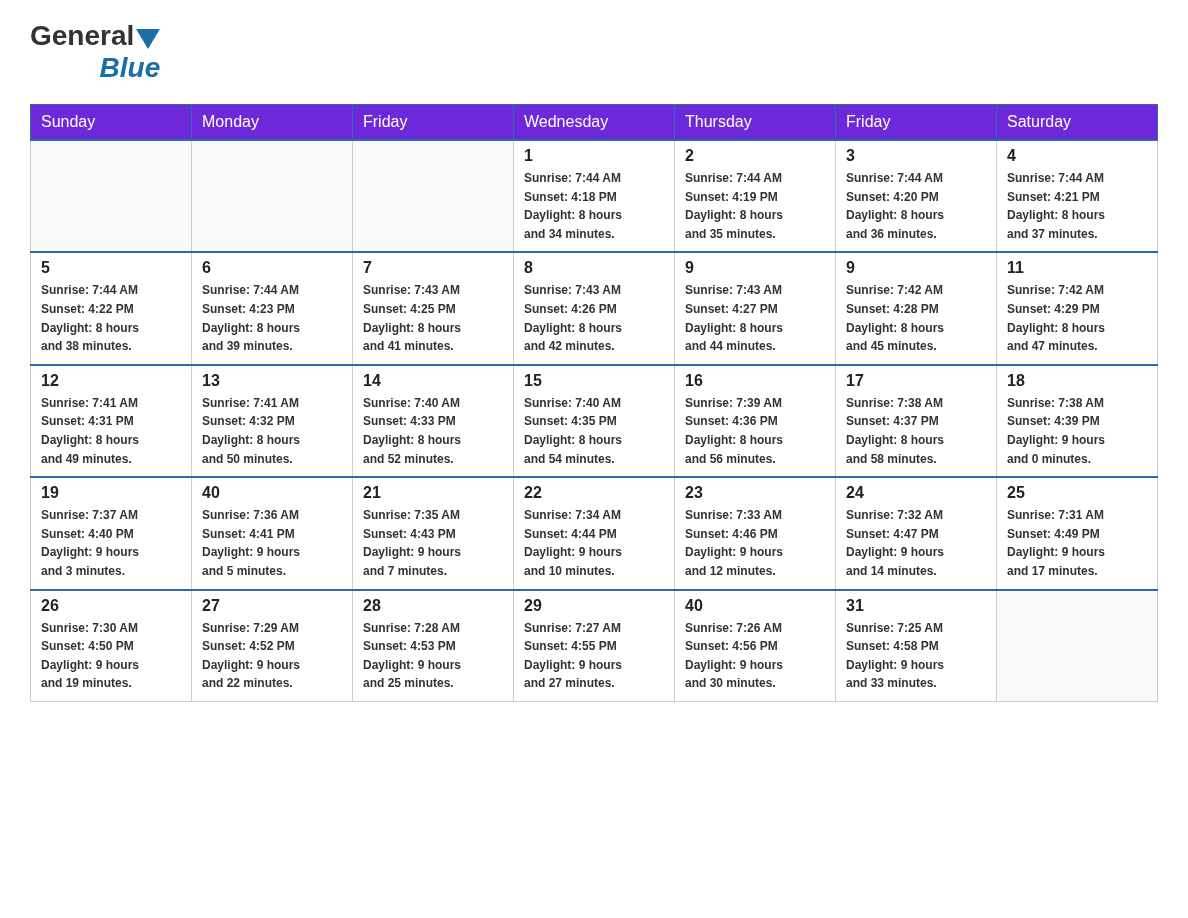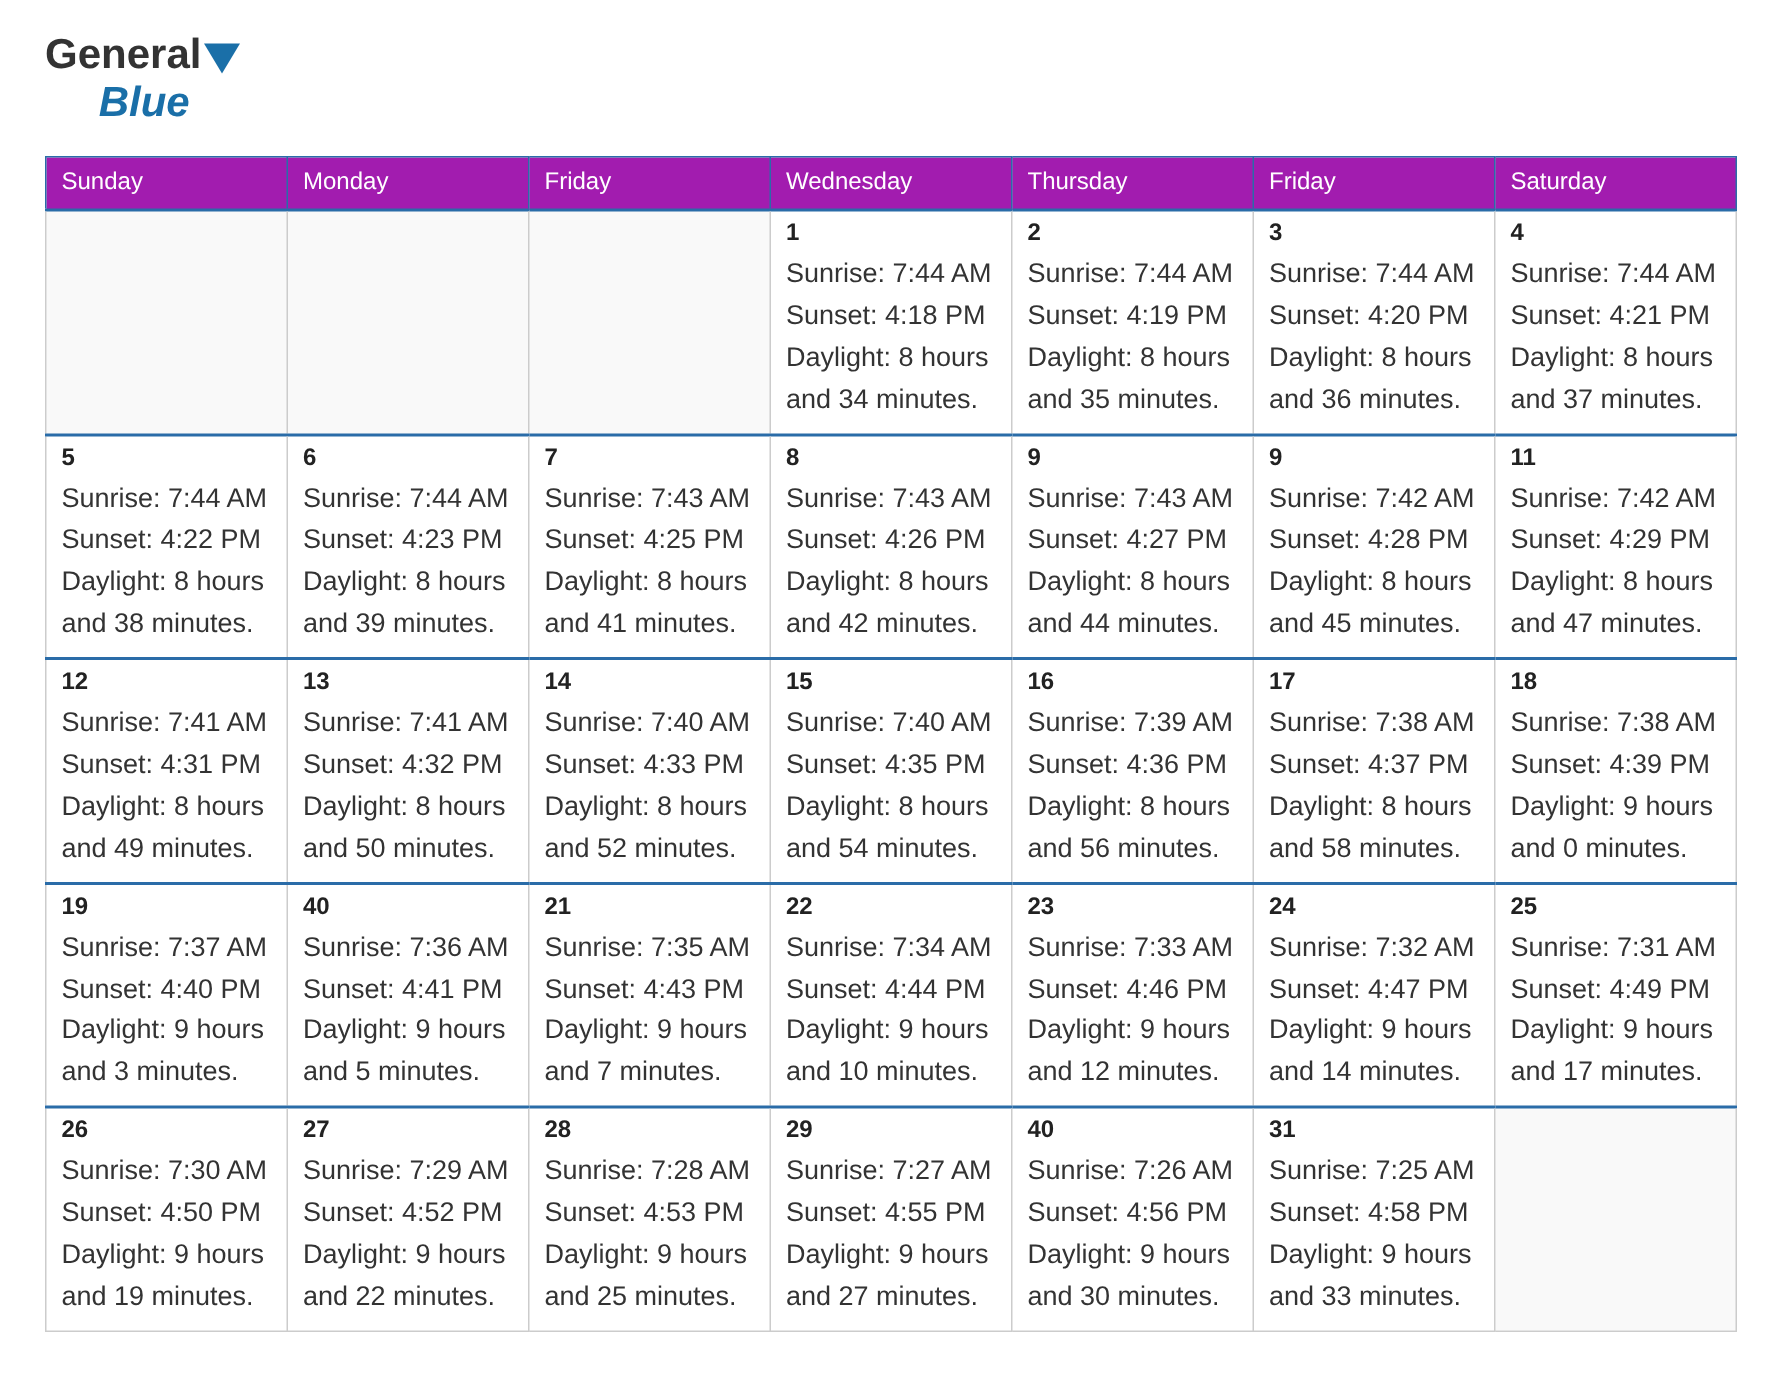--- a/index.html
+++ b/index.html
@@ -12,21 +12,21 @@
     }
     .header {
       display: flex;
       justify-content: space-between;
       align-items: flex-start;
       margin-bottom: 20px;
     }
     .logo {
       display: flex;
       flex-direction: column;
-      align-items: center;
+      align-items: flex-end;
     }
     .logo-text {
       display: flex;
       align-items: center;
     }
     .logo-general {
       font-size: 28px;
       font-weight: bold;
       color: #333;
     }
@@ -58,21 +58,21 @@
     .location {
       font-size: 22px;
       color: #444;
       margin-top: 4px;
     }
     .calendar {
       width: 100%;
       border-collapse: collapse;
     }
     .calendar th {
-      background: #a21caf;
+      background: #6d28d9;
       color: #fff;
       font-size: 16px;
       font-weight: normal;
       padding: 8px 10px;
       text-align: left;
       border: 1px solid #2a6ca8;
     }
     .calendar td {
       width: 14.28%;
       vertical-align: top;
@@ -82,23 +82,24 @@
       color: #333;
       min-height: 100px;
     }
     .day-number {
       font-size: 16px;
       font-weight: bold;
       color: #222;
       margin-bottom: 4px;
     }
     .day-info {
-      font-size: 18px;
+      font-size: 12px;
       color: #333;
       line-height: 1.55;
+      font-weight: bold;
     }
     .empty-cell {
       background: #f9f9f9;
     }
     tr.week-row td {
       border-top: 2px solid #2a6ca8;
     }
   </style>
 </head>
 <body>

